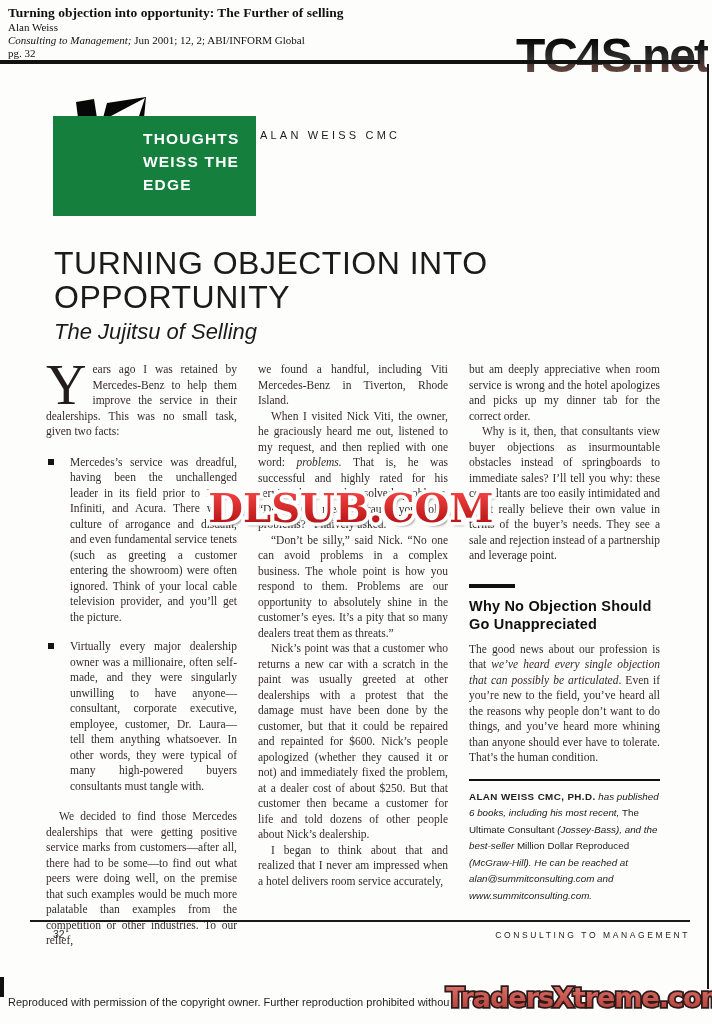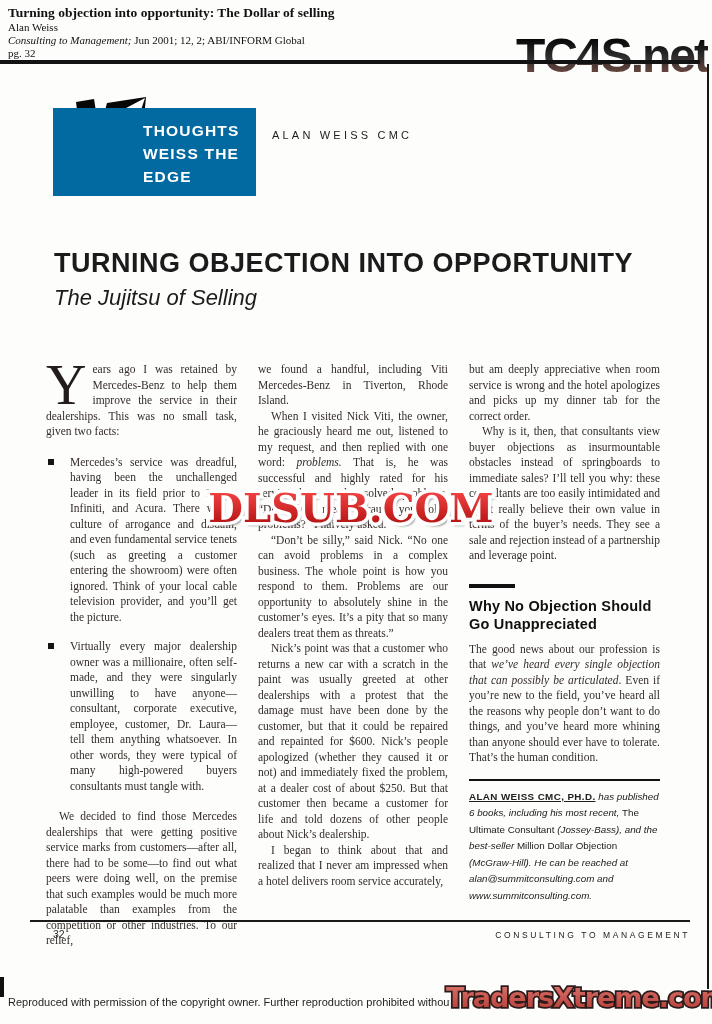--- a/index.html
+++ b/index.html
@@ -24,37 +24,37 @@
     -webkit-background-clip:text; background-clip:text; color:transparent;margin-top:27px;
   }
 
   .top-rule { position:absolute; left:0; top:60px; width:700px; height:4px; background:#121212; }
   .right-edge-line { position:absolute; left:707px; top:64px; width:2px; height:928px; background:#161616; }
   .left-edge-tick { position:absolute; left:0; top:977px; width:4px; height:20px; background:#111; }
 
   
   .logo-figure { position:absolute; left:70px; top:94px; }
   .logo-box {
-    position:absolute; left:53px; top:108px; width:203px; height:88px;
-    background:#0369a1; color:#ffffff;
+    position:absolute; left:53px; top:116px; width:203px; height:100px;
+    background:#15803d; color:#ffffff;
     font-family:"Liberation Sans",sans-serif; font-weight:bold;
     font-size:15.5px; line-height:23px; letter-spacing:1.2px;
     padding:11px 0 0 90px;
   }
   .byline {
-    position:absolute; left:272px; top:129px;
+    position:absolute; left:260px; top:129px;
     font-family:"Liberation Sans",sans-serif; font-size:11px;
     letter-spacing:3.2px; color:#1c1c1c;
   }
 
   
   .title-block { position:absolute; left:54px; top:246px; width:620px; color:#1b1b1b; }
   .art-title {
-    font-family:"Liberation Sans",sans-serif; font-weight:700;
-    font-size:27px; letter-spacing:0.5px; line-height:34px;
+    font-family:"Liberation Sans",sans-serif; font-weight:400;
+    font-size:32px; letter-spacing:0.5px; line-height:34px;
   }
   .art-subtitle {
     font-family:"Liberation Sans",sans-serif; font-style:italic; font-weight:400;
     font-size:22px; margin-top:5px;
   }
 
   
   .columns {
     position:absolute; left:46px; top:362px; width:614px;
     display:grid; grid-template-columns:191px 190px 191px; column-gap:21px;
@@ -77,21 +77,21 @@
     font-family:"Liberation Sans",sans-serif; font-weight:bold;
     font-size:14.5px; line-height:18px; letter-spacing:0.2px;
     color:#101010; margin:0 0 9px; text-align:left;
   }
 
   .bio {
     margin-top:13px; border-top:2px solid #111; padding-top:8px;
     font-family:"Liberation Sans",sans-serif; font-size:9.8px; line-height:16.5px;
     color:#22201e; text-align:left; font-style:italic;
   }
-  .bio .bio-name { font-weight:bold; font-style:normal; letter-spacing:0.4px;text-decoration:underline; }
+  .bio .bio-name { font-weight:bold; font-style:normal; letter-spacing:0.4px; }
   .bio .rom { font-style:normal; }
 
   
   .footer-rule { position:absolute; left:30px; top:920px; width:660px; height:2px; background:#1a1a1a; }
   .page-num {
     position:absolute; left:53px; top:928px;
     font-family:"Liberation Sans",sans-serif; font-size:10.5px; color:#333;
   }
   .journal-name {
     position:absolute; right:22px; top:930px;
@@ -133,21 +133,21 @@
     background:linear-gradient(180deg,#d97068 15%,#b8423c 80%);
     -webkit-background-clip:text; background-clip:text; color:transparent;
   }
 </style>
 </head>
 <body>
 
 <div class="page">
 
   <div class="pq-header">
-    <div class="pq-title">Turning objection into opportunity:  The Dollar of selling</div>
+    <div class="pq-title">Turning objection into opportunity:  The Further of selling</div>
     <div class="pq-line">Alan Weiss</div>
     <div class="pq-line"><span class="it">Consulting to Management;</span><span> Jun 2001; 12, 2; ABI/INFORM Global</span></div>
     <div class="pq-line">pg. 32</div>
   </div>
 
   <div class="wm-tc4s">TC4S.net</div>
 
   <div class="top-rule"></div>
   <div class="right-edge-line"></div>
   <div class="left-edge-tick"></div>
@@ -189,21 +189,21 @@
     </div>
 
     <div class="col">
       <p>but am deeply appreciative when room service is wrong and the hotel apologizes and picks up my dinner tab for the correct order.</p>
       <p class="ind">Why is it, then, that consultants view buyer objections as insurmountable obstacles instead of springboards to immediate sales? I’ll tell you why: these consultants are too easily intimidated and don’t really believe their own value in terms of the buyer’s needs. They see a sale and rejection instead of a partnership and leverage point.</p>
       <div class="sec-rule"></div>
       <h3 class="sec-head">Why No Objection Should Go Unappreciated</h3>
       <p><span>The good news about our profession is that </span><span class="em">we’ve heard every single objection that can possibly be articulated</span><span>. Even if you’re new to the field, you’ve heard all the reasons why people don’t want to do things, and you’ve heard more whining than anyone should ever have to tolerate. That’s the human condition.</span></p>
 
       <div class="bio">
-        <span class="bio-name">ALAN WEISS CMC, PH.D.</span><span> has published 6 books, including his most recent, </span><span class="rom">The Ultimate Consultant</span><span> (Jossey-Bass), and the best-seller </span><span class="rom">Million Dollar Objection</span><span> (McGraw-Hill). He can be reached at alan@summitconsulting.com and www.summitconsulting.com.</span>
+        <span class="bio-name">ALAN WEISS CMC, PH.D.</span><span> has published 6 books, including his most recent, </span><span class="rom">The Ultimate Consultant</span><span> (Jossey-Bass), and the best-seller </span><span class="rom">Million Dollar Reproduced</span><span> (McGraw-Hill). He can be reached at alan@summitconsulting.com and www.summitconsulting.com.</span>
       </div>
     </div>
 
   </div>
 
   <div class="wm-center">
     <span class="stroke">DLSUB.COM</span>
     <span class="fill">DLSUB.COM</span>
   </div>
 

